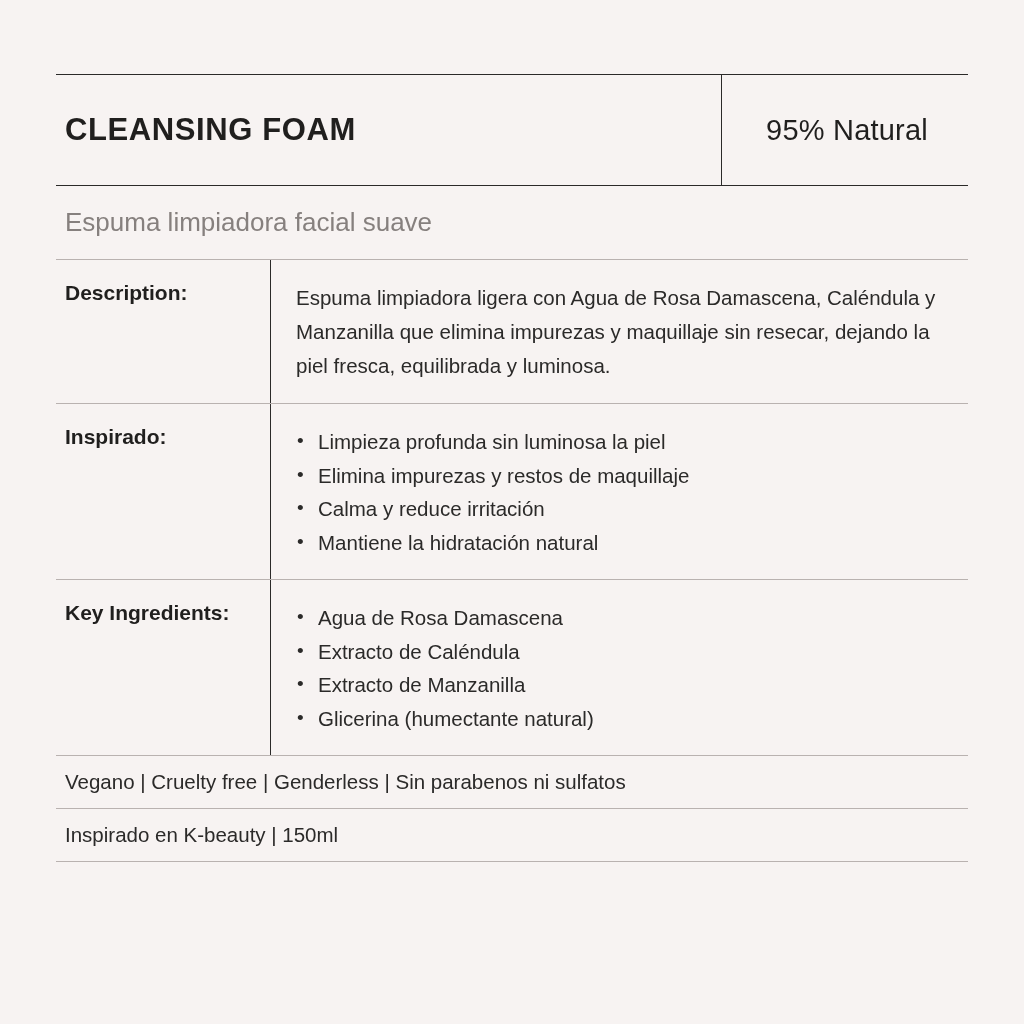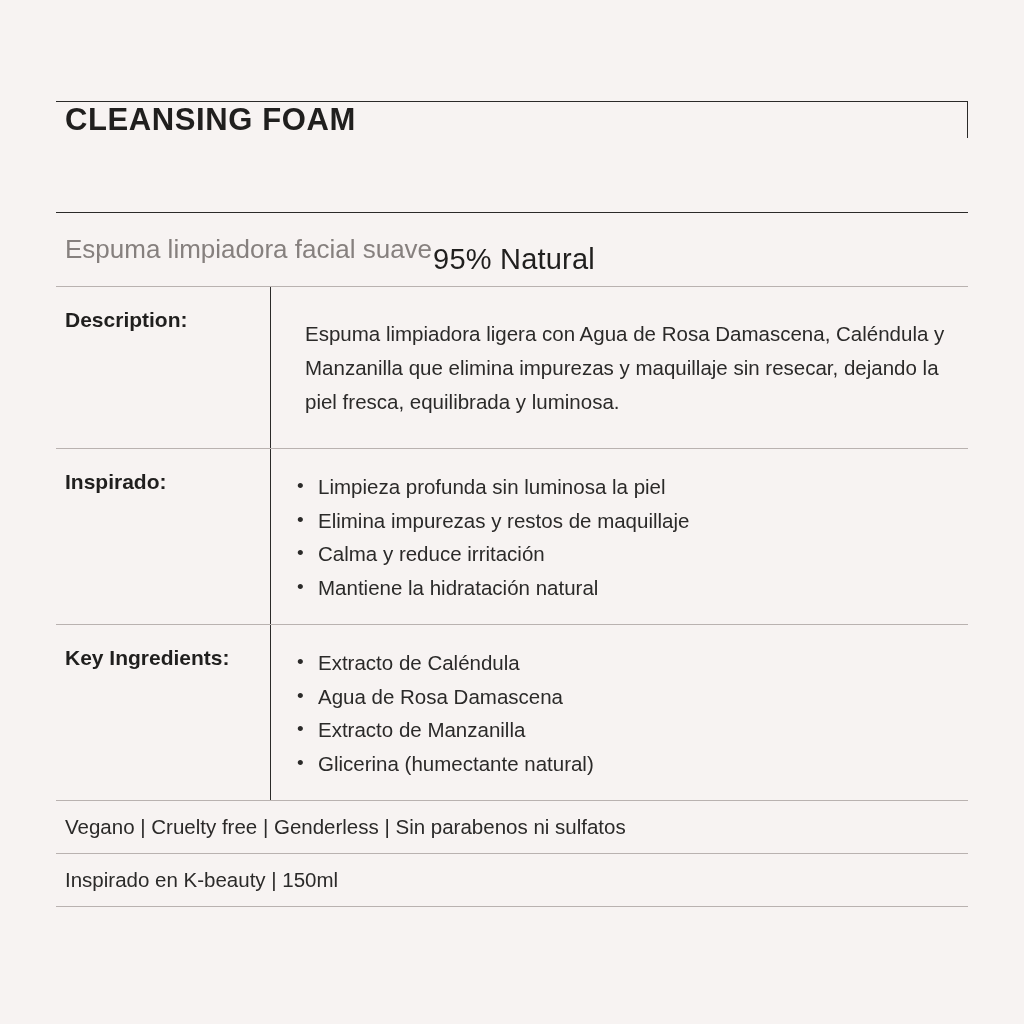--- a/index.html
+++ b/index.html
@@ -22,23 +22,22 @@
     box-sizing: border-box;
     padding: 0 56px;
   }
 
   
   .header {
     display: flex;
     align-items: stretch;
     border-top: 1.6px solid #2b2a29;
     border-bottom: 1.6px solid #2b2a29;
-    margin-top: 101px;
+    margin-top: 74px;
     height: 110px;
-    flex-direction: column;
   }
   .header-title-cell {
     flex: 1 1 auto;
     display: flex;
     align-items: center;
     padding-left: 9px;
     border-right: 1.4px solid #2b2a29;
   }
   .product-title {
     font-size: 31px;
@@ -95,21 +94,21 @@
   }
   .spec-value-cell {
     flex: 1 1 auto;
     box-sizing: border-box;
     padding: 21px 6px 20px 25px;
   }
   .paragraph {
     font-size: 20.5px;
     line-height: 34px;
     color: #2b2a29;
-    margin: 9px;
+    margin: 0;
   }
   ul.bullets {
     list-style: none;
     margin: 0;
     padding: 0;
   }
   ul.bullets li {
     font-size: 20.5px;
     line-height: 33.5px;
     color: #2b2a29;
@@ -181,22 +180,22 @@
       </ul>
     </div>
   </div>
 
   <div class="spec-row no-rule">
     <div class="spec-label-cell">
       <div class="spec-label">Key Ingredients:</div>
     </div>
     <div class="spec-value-cell">
       <ul class="bullets">
+        <li>Agua de Rosa Damascena</li>
         <li>Extracto de Caléndula</li>
-        <li>Agua de Rosa Damascena</li>
         <li>Extracto de Manzanilla</li>
         <li>Glicerina (humectante natural)</li>
       </ul>
     </div>
   </div>
 
   <div class="footer-row footer-top-rule">
     <div class="footer-text">Vegano | Cruelty free | Genderless | Sin parabenos ni sulfatos</div>
   </div>
   <div class="footer-row">

